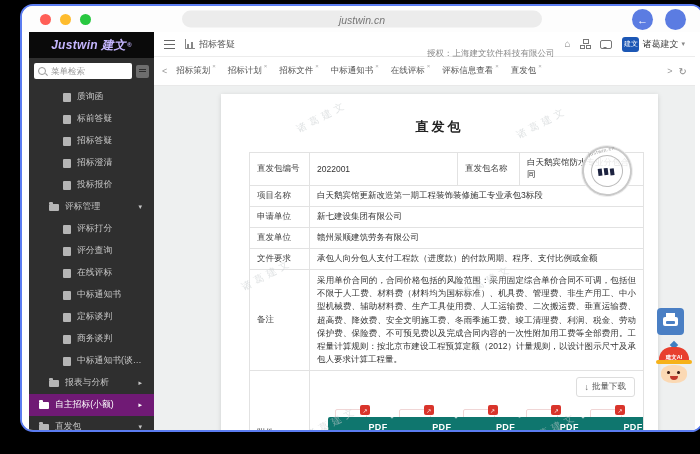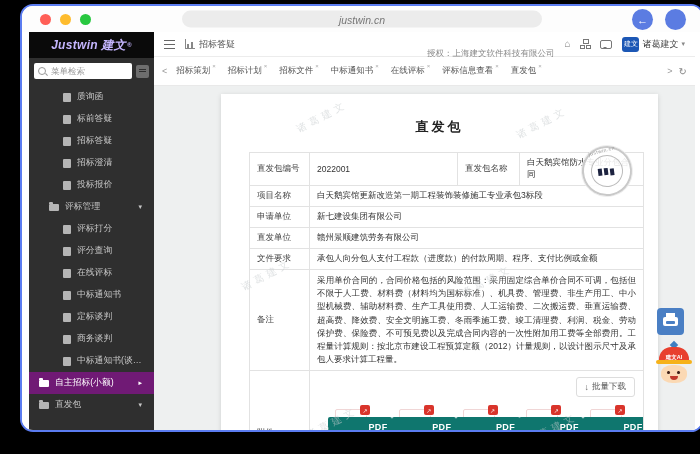--- a/index.html
+++ b/index.html
@@ -242,20 +242,25 @@
           <div class="m-item lvl3">
             <span class="mi ic-file"></span>
             <span class="m-label">商务谈判</span>
             <span class="m-caret"></span>
           </div>
           <div class="m-item lvl3">
             <span class="mi ic-file"></span>
             <span class="m-label">中标通知书(谈判)</span>
             <span class="m-caret"></span>
           </div>
+          <div class="m-item lvl2">
+            <span class="mi ic-folder"></span>
+            <span class="m-label">报表与分析</span>
+            <span class="m-caret">▸</span>
+          </div>
           <div class="m-item lvl1 sel">
             <span class="mi ic-folder"></span>
             <span class="m-label">自主招标(小额)</span>
             <span class="m-caret">▸</span>
           </div>
           <div class="m-item lvl1">
             <span class="mi ic-folder"></span>
             <span class="m-label">直发包</span>
             <span class="m-caret">▾</span>
           </div>

